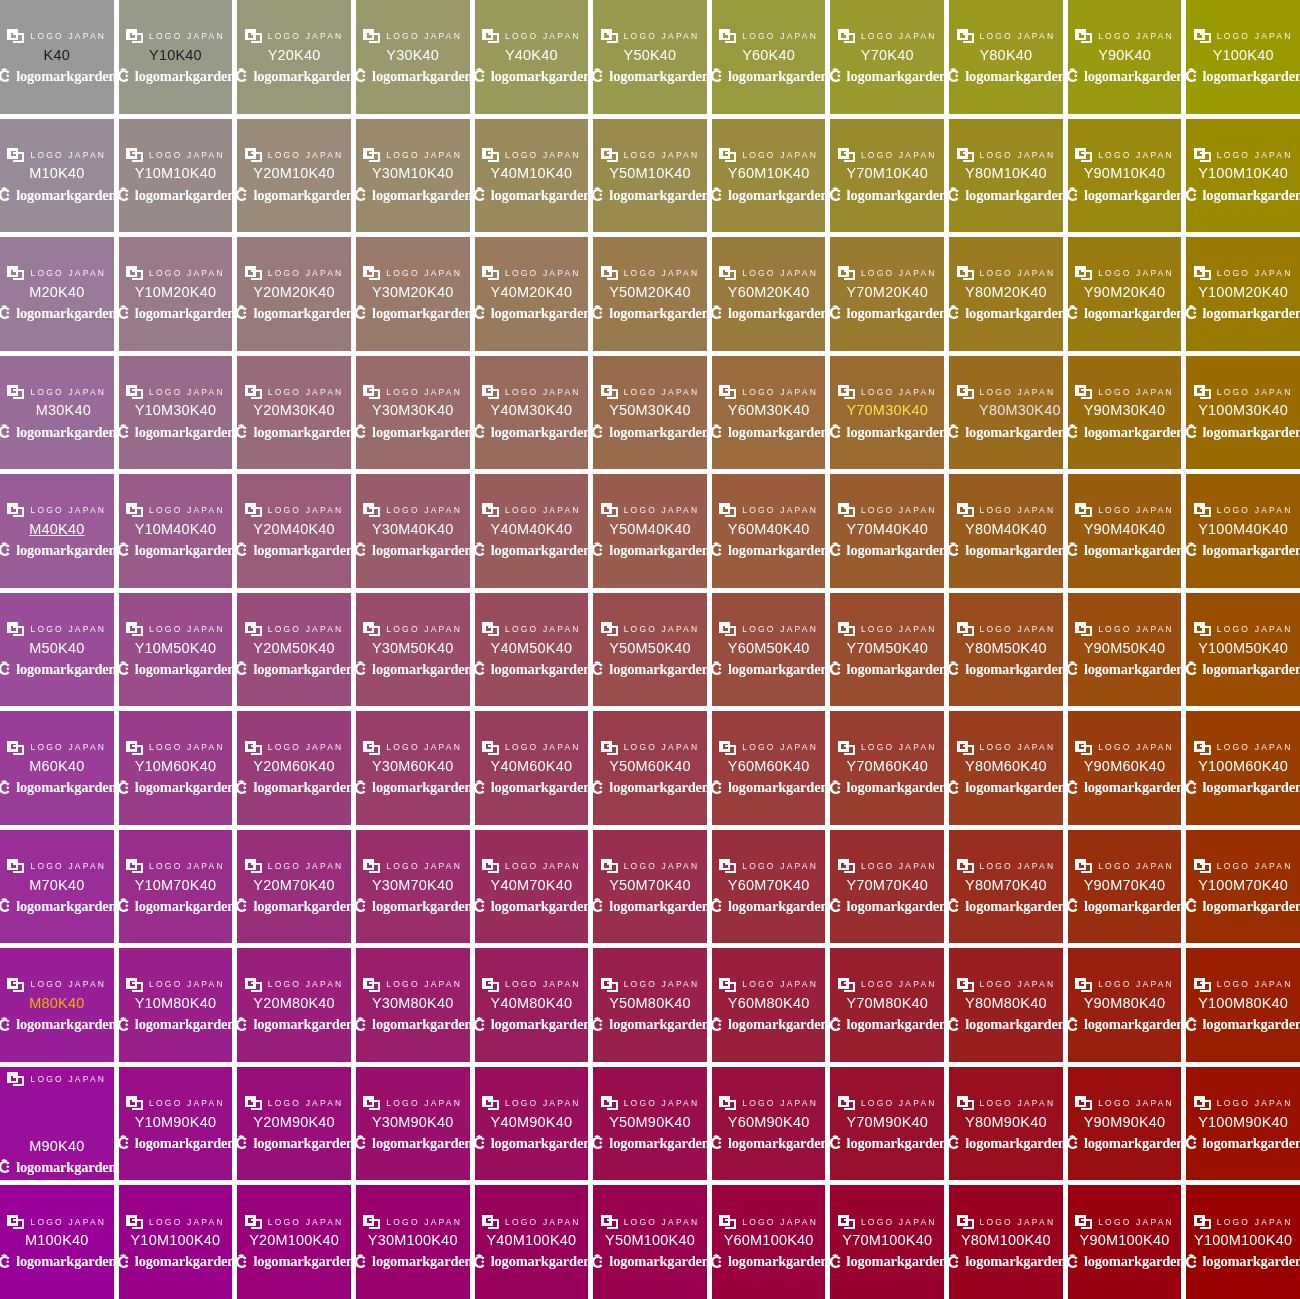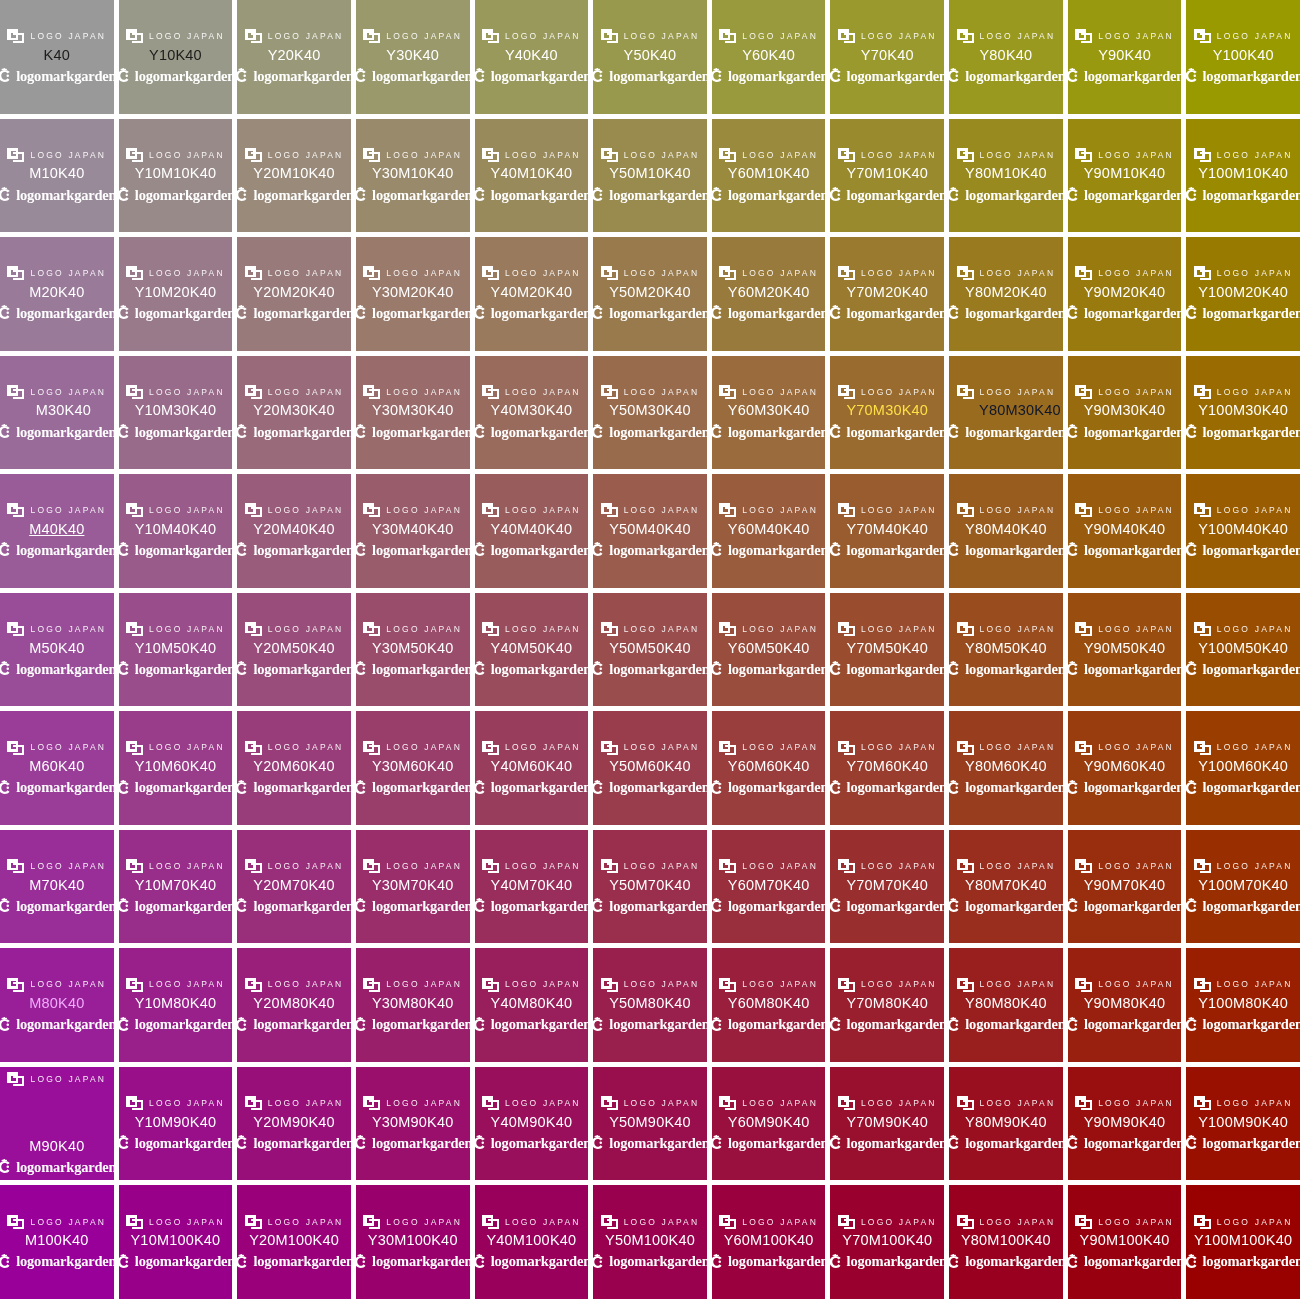--- a/index.html
+++ b/index.html
@@ -1027,21 +1027,21 @@
     <div class="swatch" style="background: rgb(153, 107, 31);">
       <div class="swatch-inner">
         <div class="lockup-top" style="color: rgb(255, 255, 255);">
           <span class="mark-lj">
             <span class="sq-a"></span>
             <span class="sq-hole" style="background: rgb(153, 107, 31);"></span>
             <span class="sq-b"></span>
           </span>
           <span class="lj-text">LOGO JAPAN</span>
         </div>
-        <div class="code-label" style="color: #0f172a; margin-left: 28px;">Y80M30K40</div>
+        <div class="code-label" style="color: #e5e5e5; margin-left: 28px;">Y80M30K40</div>
         <div class="lockup-bot" style="color: rgb(255, 255, 255);">
           <span class="mark-g"><svg viewBox="0 0 60 64" width="15" height="16" aria-hidden="true">
               <path fill="currentColor" d="M30 8c-13 0-24 10-24 23 0 14 11 25 25 25 8 0 15-3 19-9l-8-6c-3 4-7 6-11 6-8 0-14-7-14-16 0-9 6-15 14-15 5 0 9 2 11 6l9-6C47 11 39 8 30 8z"></path>
               <rect fill="currentColor" x="26" y="0" width="6" height="12" rx="2"></rect>
               <rect fill="currentColor" x="18" y="3" width="22" height="5" rx="2.5"></rect>
               <circle fill="currentColor" cx="43" cy="31" r="5"></circle>
             </svg></span>
           <span class="lmg-text">logomarkgarden</span>
         </div>
       </div>
@@ -2061,21 +2061,21 @@
     <div class="swatch" style="background: rgb(153, 31, 153);">
       <div class="swatch-inner">
         <div class="lockup-top" style="color: rgb(255, 255, 255);">
           <span class="mark-lj">
             <span class="sq-a"></span>
             <span class="sq-hole" style="background: rgb(153, 31, 153);"></span>
             <span class="sq-b"></span>
           </span>
           <span class="lj-text">LOGO JAPAN</span>
         </div>
-        <div class="code-label" style="color: #f0abfc;">M80K40</div>
+        <div class="code-label" style="color: #eab308;">M80K40</div>
         <div class="lockup-bot" style="color: rgb(255, 255, 255);">
           <span class="mark-g"><svg viewBox="0 0 60 64" width="15" height="16" aria-hidden="true">
               <path fill="currentColor" d="M30 8c-13 0-24 10-24 23 0 14 11 25 25 25 8 0 15-3 19-9l-8-6c-3 4-7 6-11 6-8 0-14-7-14-16 0-9 6-15 14-15 5 0 9 2 11 6l9-6C47 11 39 8 30 8z"></path>
               <rect fill="currentColor" x="26" y="0" width="6" height="12" rx="2"></rect>
               <rect fill="currentColor" x="18" y="3" width="22" height="5" rx="2.5"></rect>
               <circle fill="currentColor" cx="43" cy="31" r="5"></circle>
             </svg></span>
           <span class="lmg-text">logomarkgarden</span>
         </div>
       </div>

